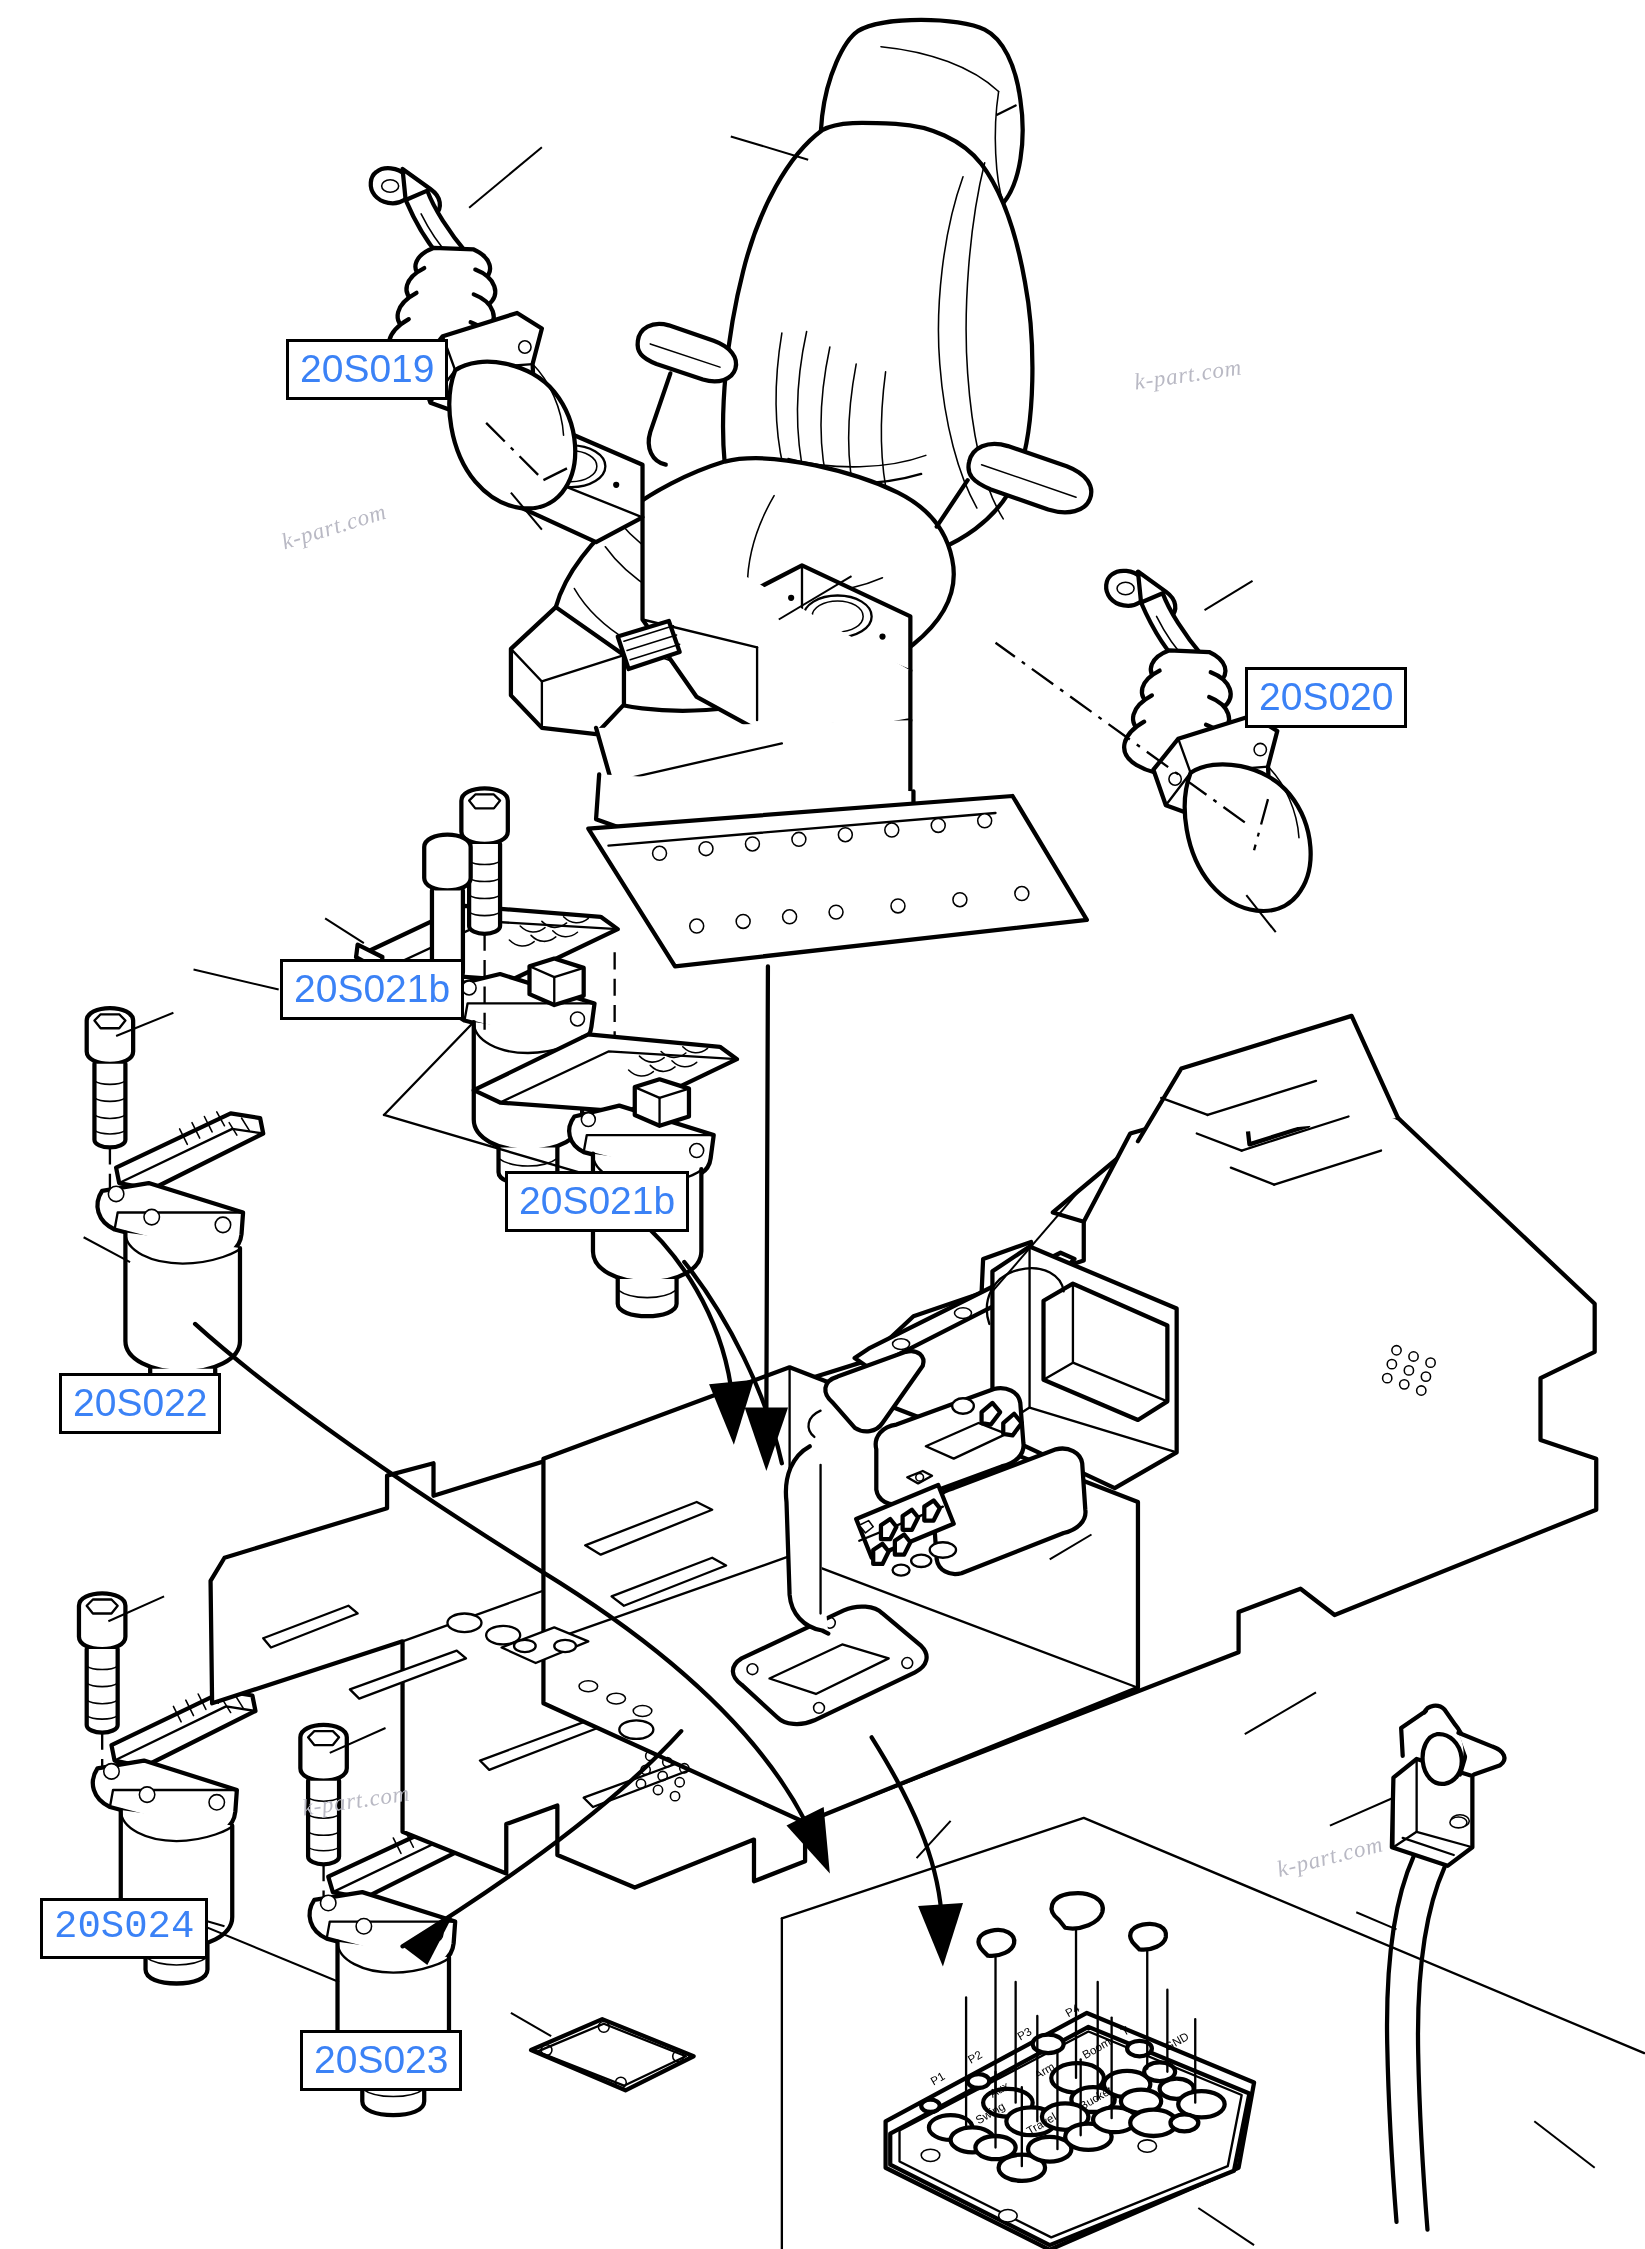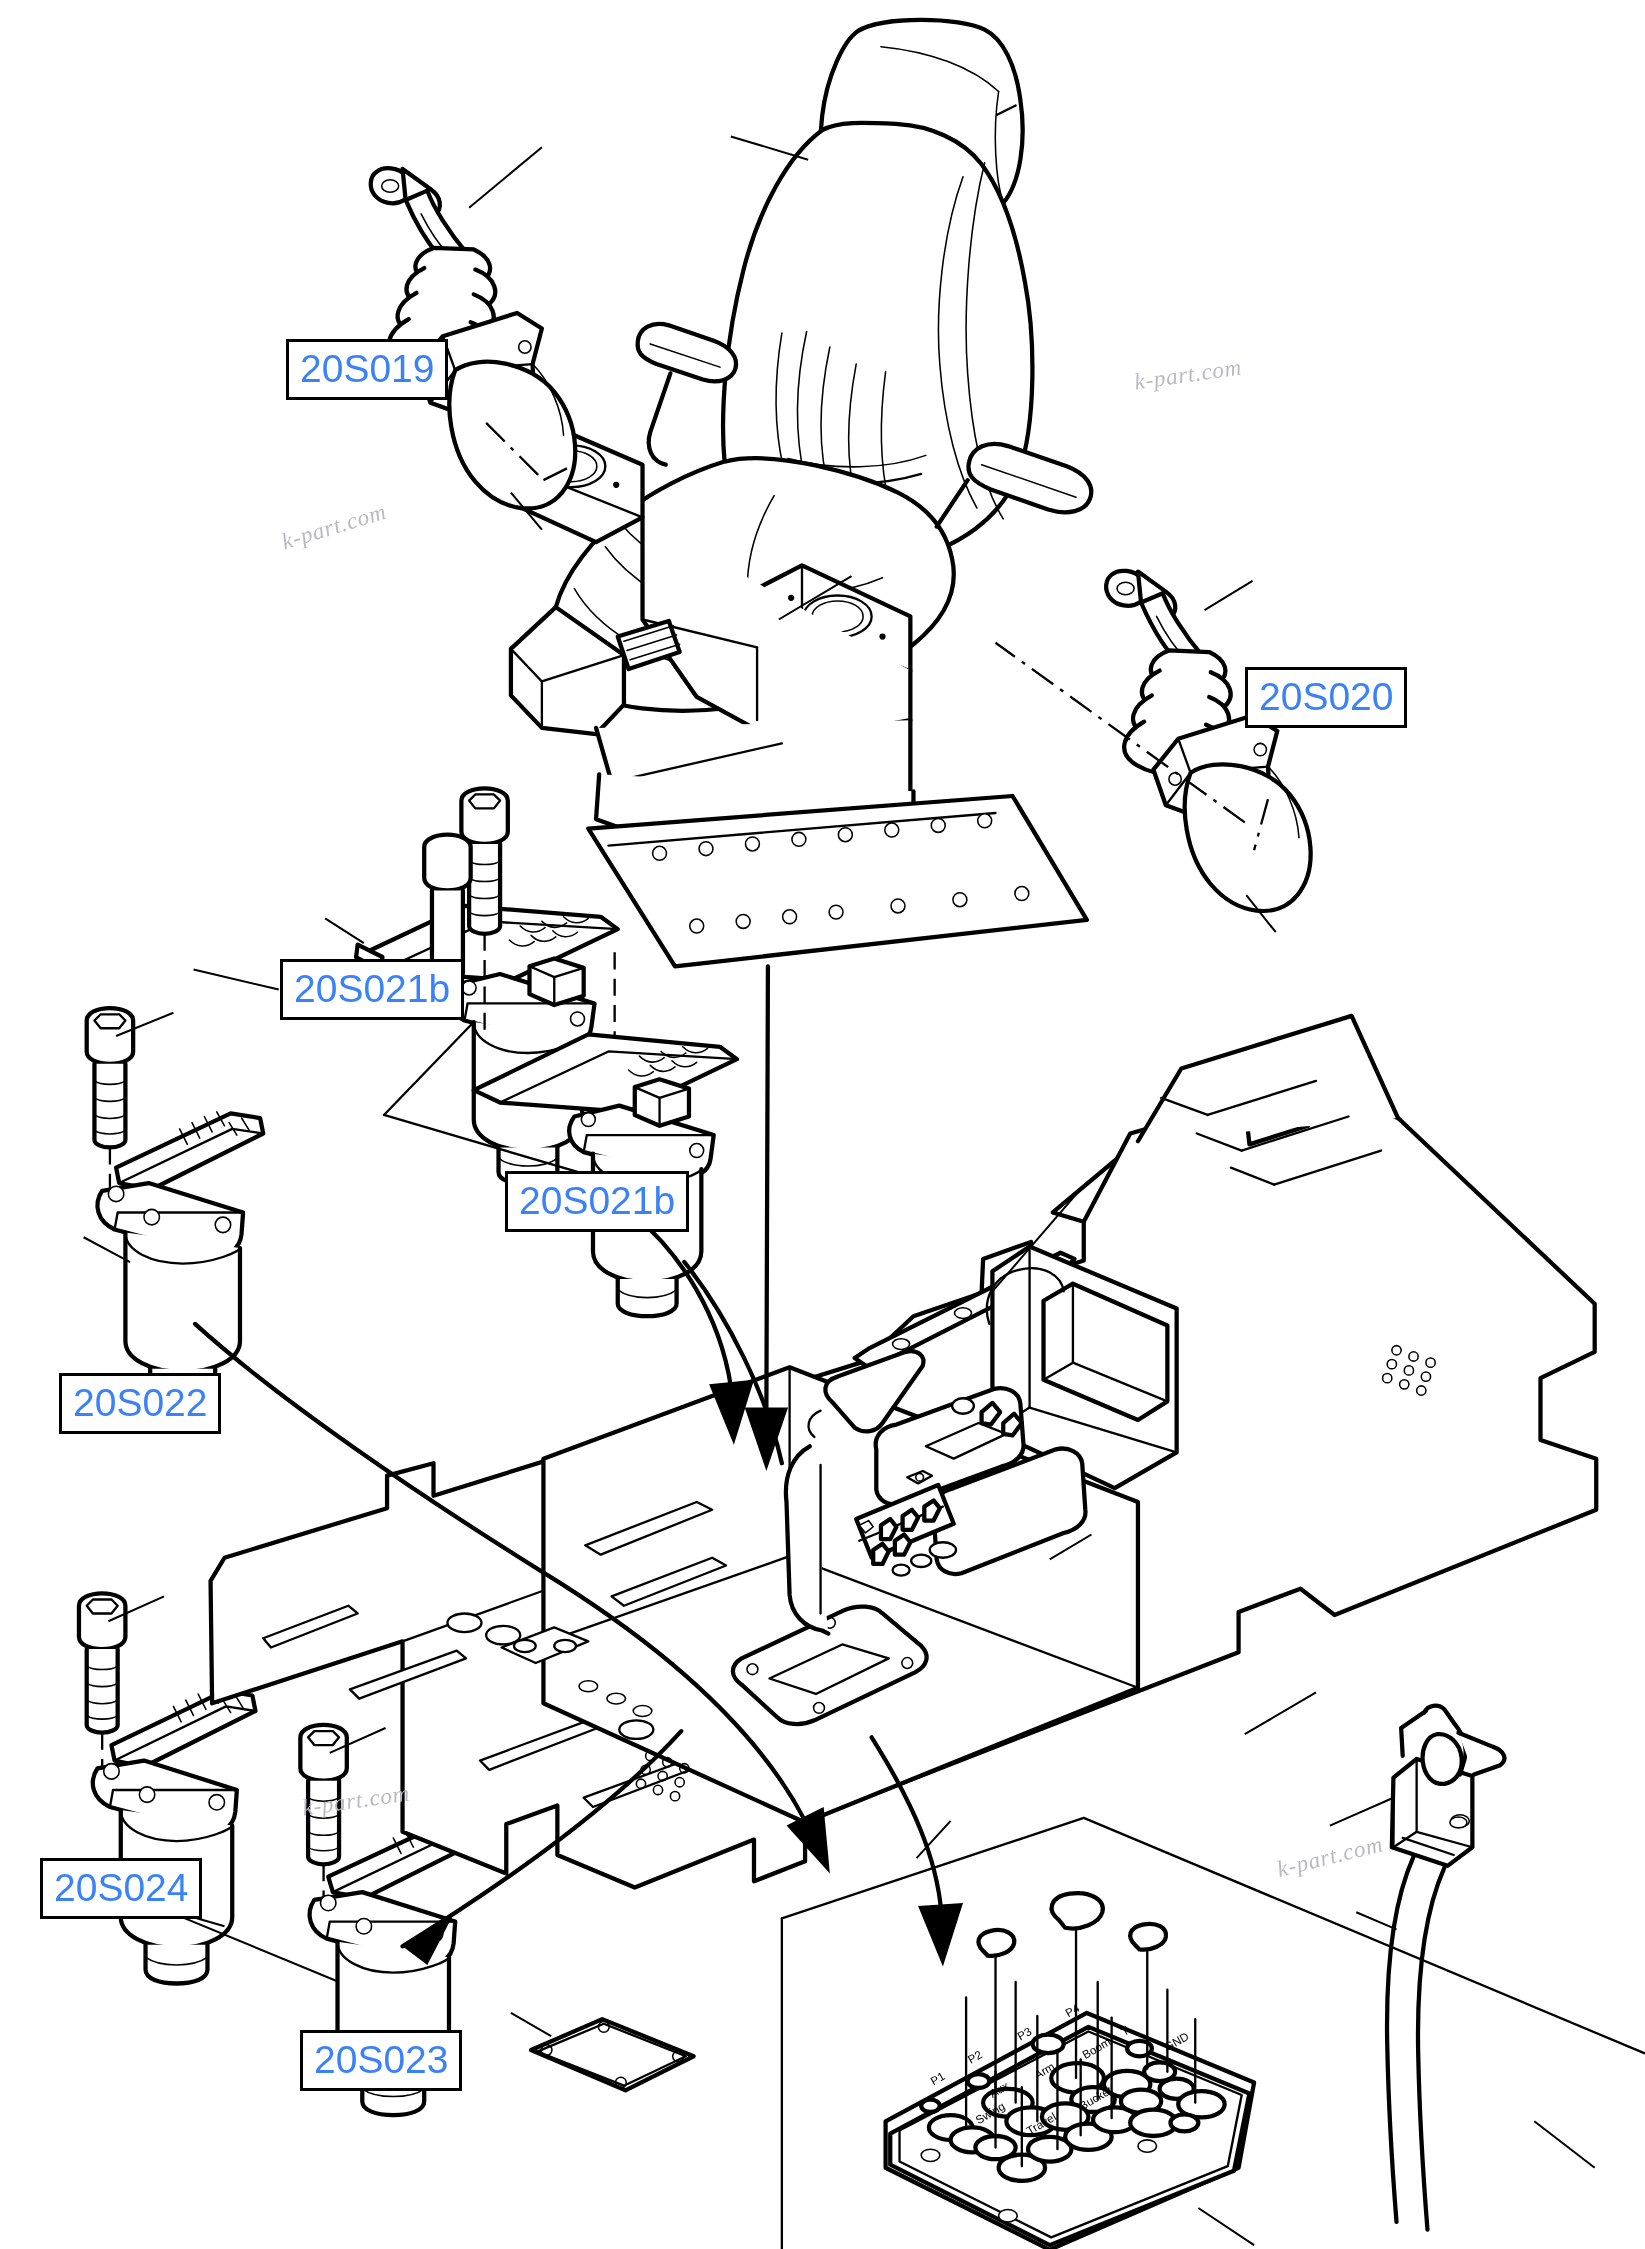--- a/index.html
+++ b/index.html
@@ -686,21 +686,21 @@
       <path class="lead" d="M1608 2240 L1700 2186"></path>
     </g>
 
   </svg>
 
   <div class="callout" style="left:286px; top:339px;">20S019</div>
   <div class="callout" style="left:1245px; top:667px;">20S020</div>
   <div class="callout" style="left:280px; top:959px;">20S021b</div>
   <div class="callout" style="left:505px; top:1171px;">20S021b</div>
   <div class="callout" style="left:59px; top:1336px;margin-top:37px;">20S022</div>
-  <div class="callout" style="left:40px; top:1858px;">20S024</div>
+  <div class="callout" style="left:40px; top:1898px;font-family:Liberation Mono, monospace;">20S024</div>
   <div class="callout" style="left:300px; top:2030px;">20S023</div>
 
   <div class="wm" style="left:1134px; top:362px; transform:rotate(-8deg);">k-part.com</div>
   <div class="wm" style="left:280px; top:514px; transform:rotate(-17deg);">k-part.com</div>
   <div class="wm" style="left:302px; top:1788px; transform:rotate(-8deg);">k-part.com</div>
   <div class="wm" style="left:1276px; top:1844px; transform:rotate(-14deg);">k-part.com</div>
 
 </div>
 
 

